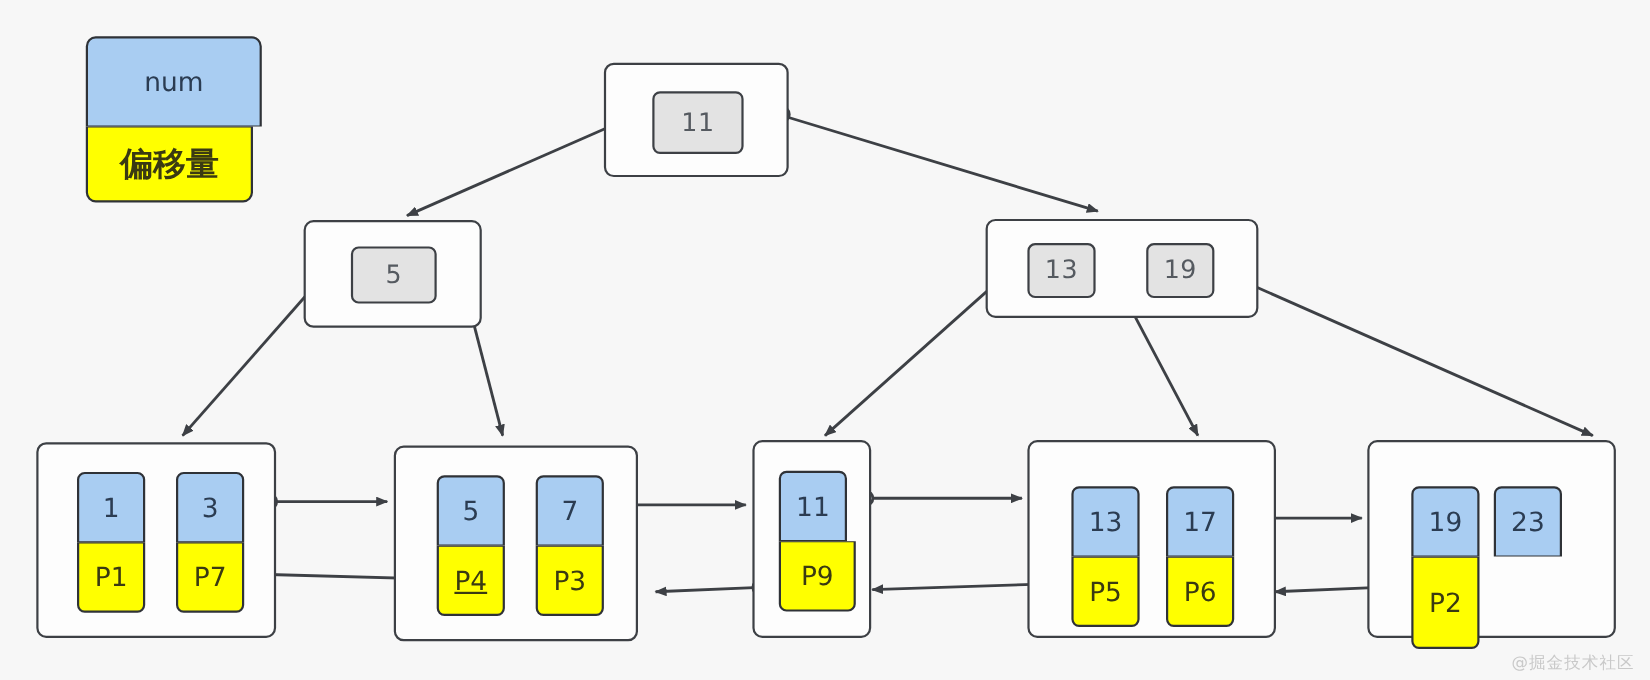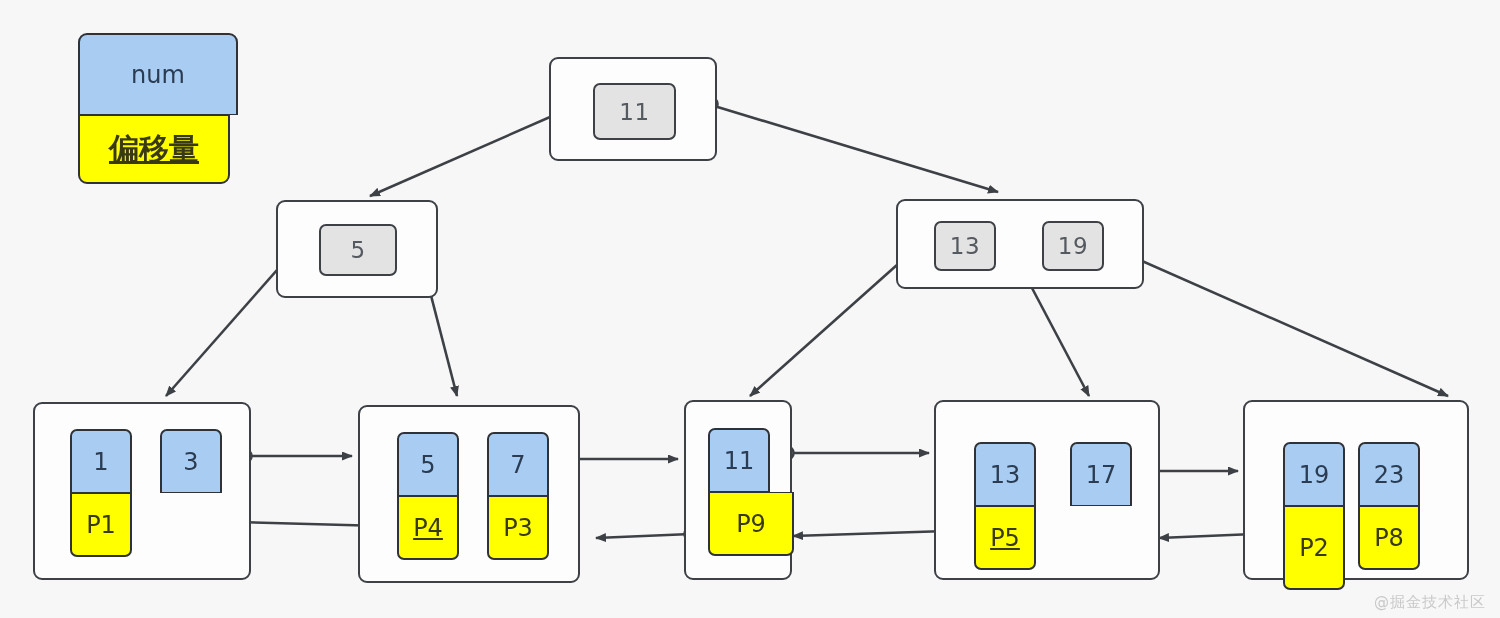--- a/index.html
+++ b/index.html
@@ -177,21 +177,21 @@
       <circle cx="691" cy="534" r="6.5"></circle>
       <circle cx="947" cy="531" r="6.5"></circle>
       <circle cx="1254" cy="534" r="6.5"></circle>
     </g>
   </svg>
 
   <div id="legend" style="left:78px; top:33px; width:152px; height:151px;">
     <div class="num" style="width:160px; height:82px;">
       <span>num</span>
     </div>
-    <div class="off" style="width:152px; height:69px;text-decoration:underline;">
+    <div class="off" style="width:152px; height:69px;">
       <span>偏移量</span>
     </div>
   </div>
 
   <div class="node inner-node" style="left:549px; top:57px; width:168px; height:104px;">
     <div class="key-cell" style="left:42px; top:24px; width:83px; height:57px;">
       <span>11</span>
     </div>
   </div>
 
@@ -216,20 +216,23 @@
         <span>1</span>
       </div>
       <div class="off" style="width:62px; height:64px;">
         <span>P1</span>
       </div>
     </div>
     <div class="entry" style="left:125px; top:25px; width:62px; height:128px;">
       <div class="num" style="width:62px; height:64px;">
         <span>3</span>
       </div>
+      <div class="off" style="width:62px; height:64px;">
+        <span>P7</span>
+      </div>
     </div>
   </div>
 
   <div class="node leaf-node" style="left:358px; top:405px; width:222px; height:178px;">
     <div class="entry" style="left:37px; top:25px; width:62px; height:128px;">
       <div class="num" style="width:62px; height:64px;">
         <span>5</span>
       </div>
       <div class="off" style="width:62px; height:64px;text-decoration:underline;">
         <span>P4</span>
@@ -243,56 +246,56 @@
         <span>P3</span>
       </div>
     </div>
   </div>
 
   <div class="node leaf-node" style="left:684px; top:400px; width:108px; height:180px;">
     <div class="entry" style="left:22px; top:26px; width:62px; height:128px;">
       <div class="num" style="width:62px; height:64px;">
         <span>11</span>
       </div>
-      <div class="off" style="width:86px; height:64px;">
+      <div class="off" style="width:70px; height:64px;">
         <span>P9</span>
       </div>
     </div>
   </div>
 
   <div class="node leaf-node" style="left:934px; top:400px; width:226px; height:180px;">
     <div class="entry" style="left:38px; top:40px; width:62px; height:128px;">
       <div class="num" style="width:62px; height:64px;">
         <span>13</span>
       </div>
-      <div class="off" style="width:62px; height:64px;text-decoration:underline;">
+      <div class="off" style="width:62px; height:64px;">
         <span>P5</span>
       </div>
     </div>
-    <div class="entry" style="left:134px; top:40px; width:62px; height:128px;">
+    <div class="entry" style="left:124px; top:40px; width:62px; height:128px;">
       <div class="num" style="width:62px; height:64px;">
         <span>17</span>
+      </div>
+      <div class="off" style="width:62px; height:64px;">
+        <span>P6</span>
       </div>
     </div>
   </div>
 
   <div class="node leaf-node" style="left:1243px; top:400px; width:226px; height:180px;">
     <div class="entry" style="left:38px; top:40px; width:62px; height:128px;">
       <div class="num" style="width:62px; height:64px;">
         <span>19</span>
       </div>
       <div class="off" style="width:62px; height:84px;">
         <span>P2</span>
       </div>
     </div>
     <div class="entry" style="left:113px; top:40px; width:62px; height:128px;">
       <div class="num" style="width:62px; height:64px;">
         <span>23</span>
       </div>
-      <div class="off" style="width:62px; height:64px;">
-        <span>P8</span>
-      </div>
     </div>
   </div>
 
   <div id="watermark">@掘金技术社区</div>
 
 </div>
 
 </body></html>

